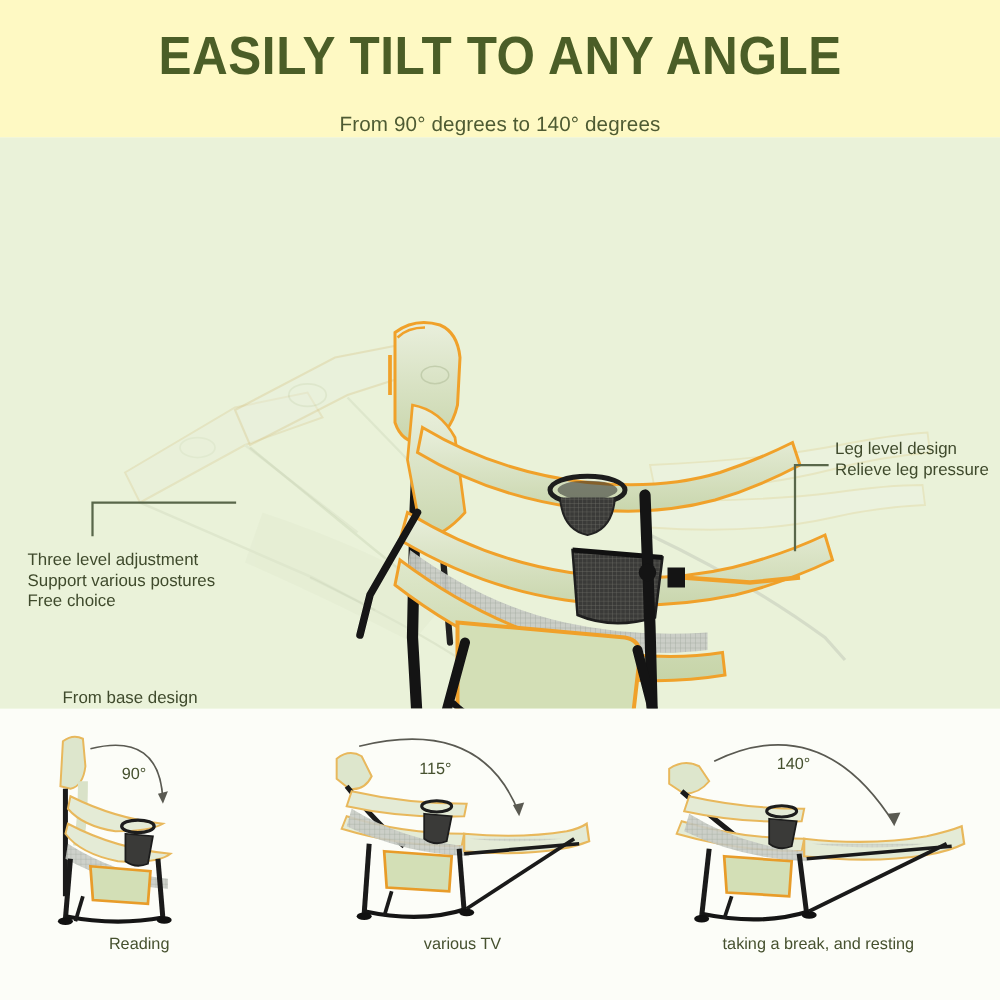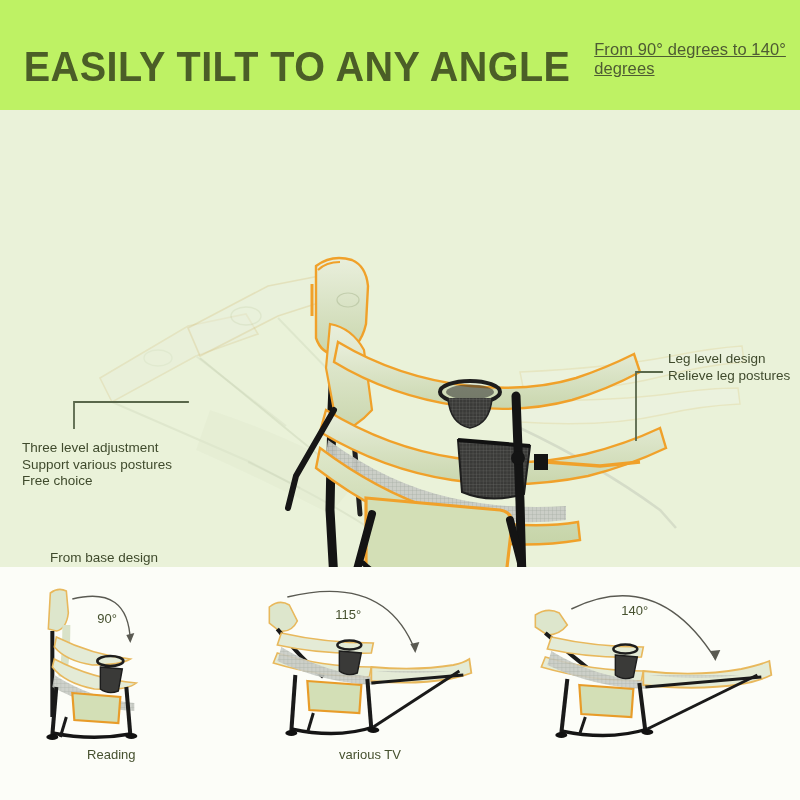--- a/index.html
+++ b/index.html
@@ -6,38 +6,37 @@
   body{
     width:800px;height:800px;overflow:hidden;
     font-family:"Liberation Sans", sans-serif;
     background:#f7faee;
   }
   .page{position:relative;width:800px;height:800px;}
 
   
   .header{
     position:absolute;left:0;top:0;width:800px;height:110px;
-    background:#bef264;
-    display:flex;flex-direction:row;align-items:center;justify-content:space-between;
+    background:#fef9c3;
+    display:flex;flex-direction:column;align-items:center;justify-content:space-between;
   }
   .title{
     margin-top:22px;
     font-family:"Liberation Sans", sans-serif;
     font-size:43px;line-height:46px;
     font-weight:bold;
     color:#4b5e27;
     letter-spacing:0.5px;
     transform:scaleX(0.92);
     white-space:nowrap;
   }
   .subtitle{
     margin-top:7px;
     font-size:16.5px;color:#4e5b33;
     letter-spacing:0.1px;
-    text-decoration:underline;
   }
 
   
   .main{
     position:absolute;left:0;top:110px;width:800px;height:457px;
     background:#eaf2d9;
     overflow:hidden;
   }
   .main-art{position:absolute;left:0;top:0;width:800px;height:457px;}
 
@@ -194,21 +193,21 @@
     </div>
 
     <div class="callout callout-2">
       <div>From base design</div>
       <div>Stronger load-bearing capacity and</div>
 
     </div>
 
     <div class="callout callout-3">
       <div>Leg level design</div>
-      <div>Relieve leg postures</div>
+      <div>Relieve leg pressure</div>
     </div>
   </div>
 
   <div class="bottom">
     <div class="bot-grid">
 
       <div class="bot-cell bot-c1">
         <svg class="bot-art" viewBox="0 0 266 186">
           <g>
             <path d="M72 32 Q128 18 130 74" fill="none" stroke="#5a5a52" stroke-width="1.4"></path>
@@ -295,17 +294,18 @@
             <path d="M34 112 L28 166" stroke="#1a1a1a" stroke-width="4"></path>
             <path d="M106 116 L112 164" stroke="#1a1a1a" stroke-width="4"></path>
             <path d="M28 164 Q76 174 114 162" stroke="#151515" stroke-width="3.4" fill="none"></path>
             <path d="M112 120 L228 110" stroke="#1a1a1a" stroke-width="3" fill="none"></path>
             <path d="M114 162 L224 108" stroke="#1a1a1a" stroke-width="3" fill="none"></path>
             <path d="M52 150 L46 168" stroke="#1a1a1a" stroke-width="3" fill="none"></path>
             <ellipse cx="28" cy="168" rx="6" ry="3" fill="#111"></ellipse>
             <ellipse cx="114" cy="165" rx="6" ry="3" fill="#111"></ellipse>
           </g>
         </svg>
+        <div class="bot-caption">taking a break, and resting</div>
       </div>
 
     </div>
   </div>
 </div>
 
 </body></html>

